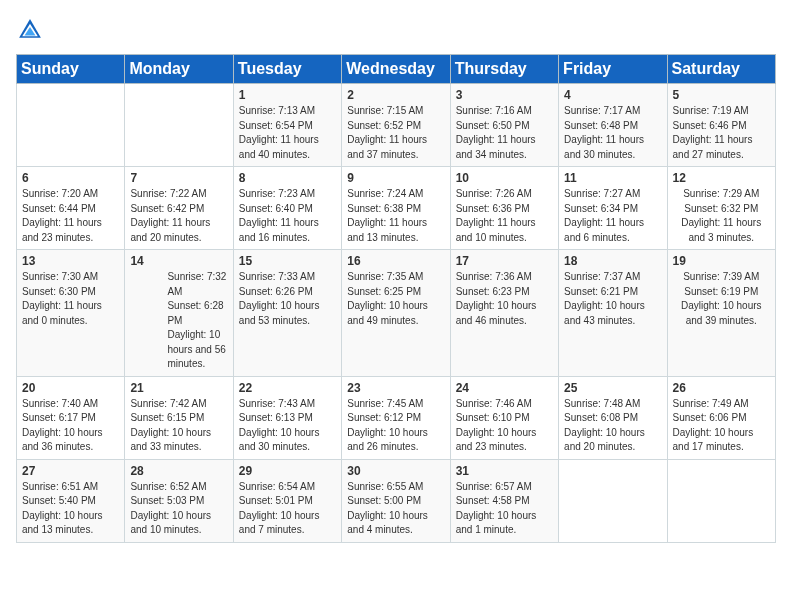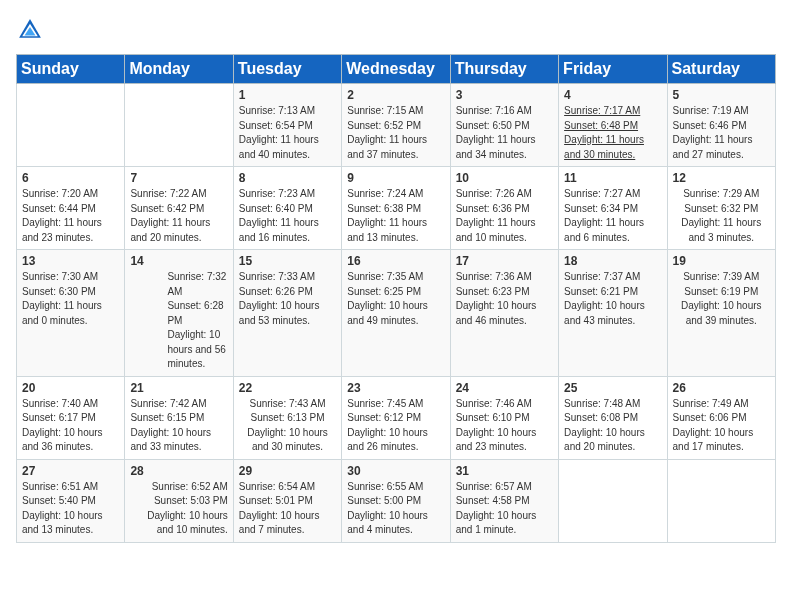--- a/index.html
+++ b/index.html
@@ -142,21 +142,21 @@
 Daylight: 11 hours and 37 minutes.</div>
         </td>
         <td>
           <span class="day-number">3</span>
           <div class="day-info" style="white-space: pre-line;">Sunrise: 7:16 AM
 Sunset: 6:50 PM
 Daylight: 11 hours and 34 minutes.</div>
         </td>
         <td>
           <span class="day-number">4</span>
-          <div class="day-info" style="white-space: pre-line; text-decoration: underline;">Sunrise: 7:17 AM
+          <div class="day-info" style="white-space: pre-line;">Sunrise: 7:17 AM
 Sunset: 6:48 PM
 Daylight: 11 hours and 30 minutes.</div>
         </td>
         <td>
           <span class="day-number">5</span>
           <div class="day-info" style="white-space: pre-line;">Sunrise: 7:19 AM
 Sunset: 6:46 PM
 Daylight: 11 hours and 27 minutes.</div>
         </td>
       </tr>
@@ -256,21 +256,21 @@
 Daylight: 10 hours and 36 minutes.</div>
         </td>
         <td>
           <span class="day-number">21</span>
           <div class="day-info" style="white-space: pre-line;">Sunrise: 7:42 AM
 Sunset: 6:15 PM
 Daylight: 10 hours and 33 minutes.</div>
         </td>
         <td>
           <span class="day-number">22</span>
-          <div class="day-info" style="white-space: pre-line; text-align: center;">Sunrise: 7:43 AM
+          <div class="day-info" style="white-space: pre-line;">Sunrise: 7:43 AM
 Sunset: 6:13 PM
 Daylight: 10 hours and 30 minutes.</div>
         </td>
         <td>
           <span class="day-number">23</span>
           <div class="day-info" style="white-space: pre-line;">Sunrise: 7:45 AM
 Sunset: 6:12 PM
 Daylight: 10 hours and 26 minutes.</div>
         </td>
         <td>
@@ -294,21 +294,21 @@
       </tr>
       <tr>
         <td>
           <span class="day-number">27</span>
           <div class="day-info" style="white-space: pre-line;">Sunrise: 6:51 AM
 Sunset: 5:40 PM
 Daylight: 10 hours and 13 minutes.</div>
         </td>
         <td>
           <span class="day-number">28</span>
-          <div class="day-info" style="white-space: pre-line; text-align: right;">Sunrise: 6:52 AM
+          <div class="day-info" style="white-space: pre-line;">Sunrise: 6:52 AM
 Sunset: 5:03 PM
 Daylight: 10 hours and 10 minutes.</div>
         </td>
         <td>
           <span class="day-number">29</span>
           <div class="day-info" style="white-space: pre-line;">Sunrise: 6:54 AM
 Sunset: 5:01 PM
 Daylight: 10 hours and 7 minutes.</div>
         </td>
         <td>

